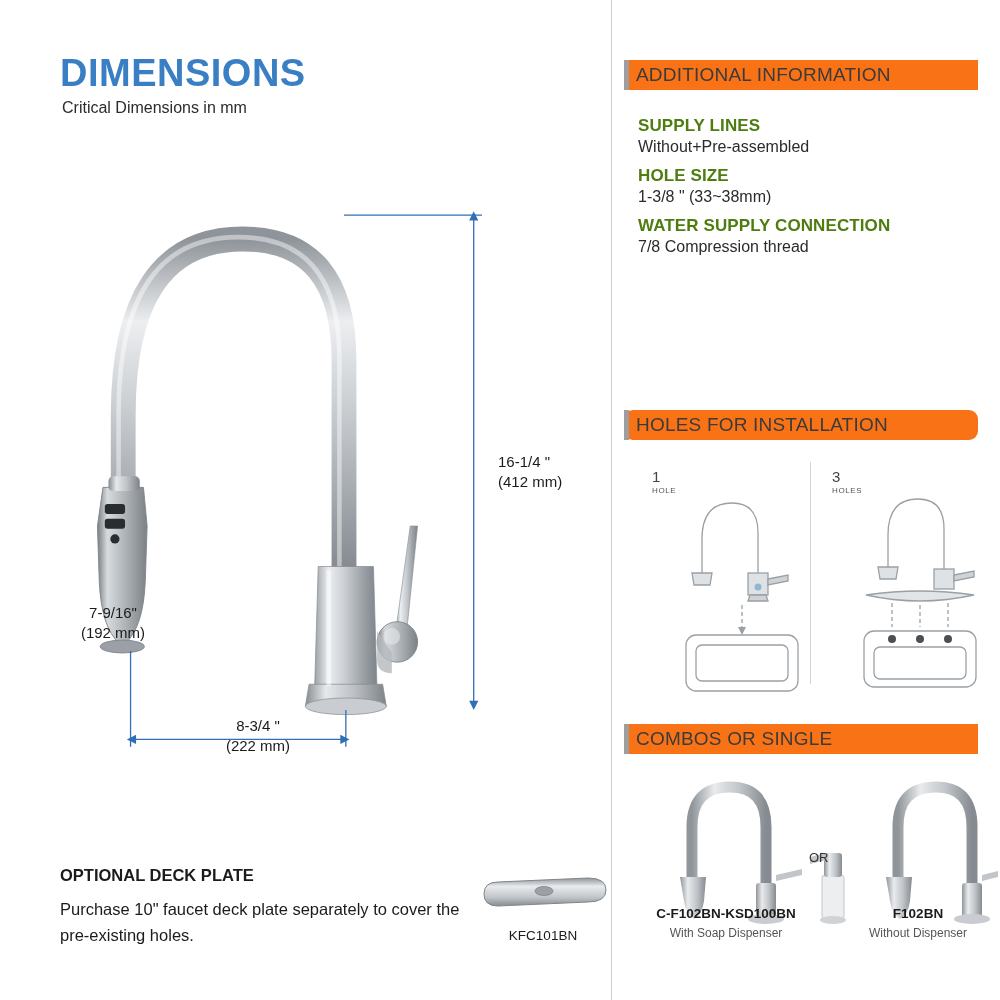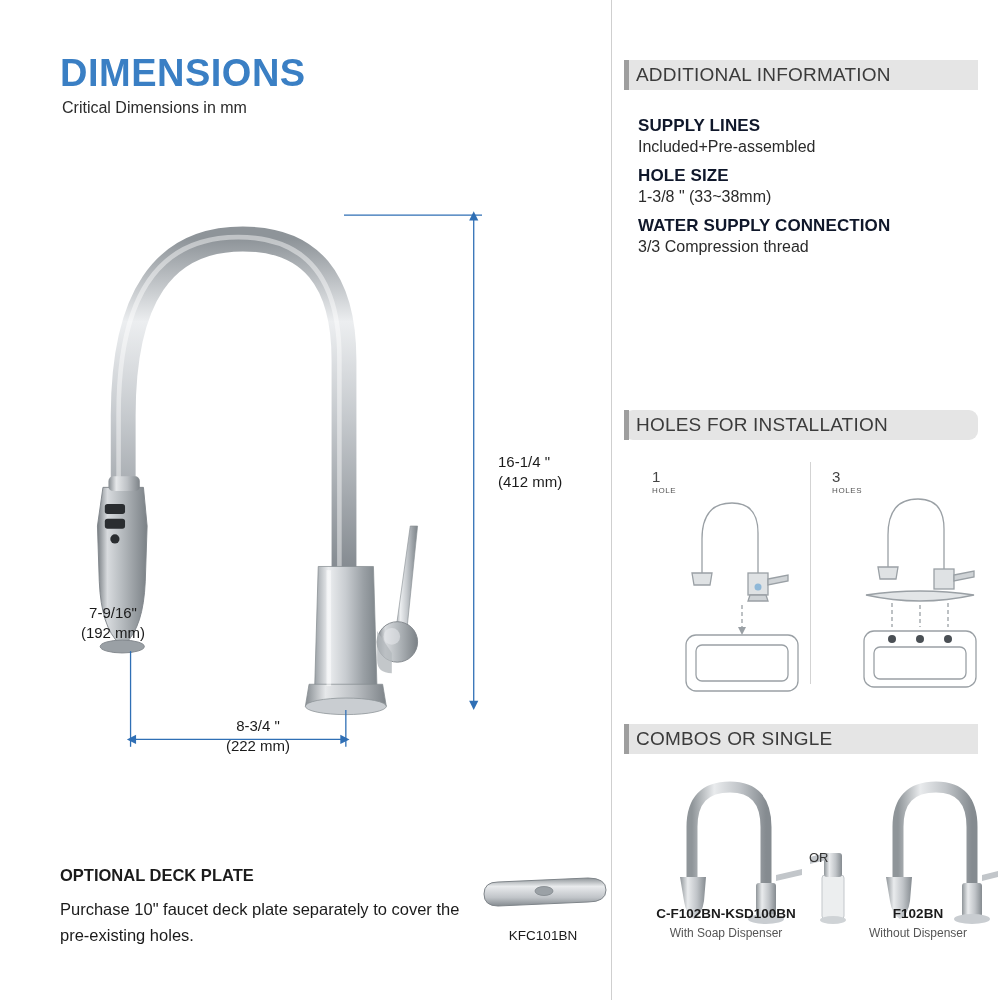--- a/index.html
+++ b/index.html
@@ -108,21 +108,21 @@
   .right-panel {
     position: absolute;
     left: 624px; top: 0;
     width: 376px; height: 1000px;
   }
   .section-head {
     position: absolute;
     left: 0;
     width: 354px;
     height: 30px;
-    background: #e5e5e5;
+    background: #f97316;
     color: #3b3b3b;
     font-size: 19px;
     letter-spacing: 0.2px;
     display: flex;
     align-items: center;
     padding-left: 12px;
     box-sizing: border-box;
   }
   .section-head::before {
     content: "";
@@ -137,21 +137,21 @@
 
   .info-list {
     position: absolute;
     left: 14px; top: 116px;
     width: 350px;
   }
   .info-item { margin-bottom: 10px; }
   .info-term {
     font-size: 17px;
     font-weight: bold;
-    color: #0f172a;
+    color: #4d7c0f;
     letter-spacing: 0.1px;
   }
   .info-def {
     font-size: 16px;
     color: #2b2b2b;
     margin-top: 2px;
   }
 
   
   .holes-area {
@@ -327,29 +327,29 @@
 
   <div class="divider"></div>
 
   <div class="right-panel">
 
     <div class="section-head head-addl">ADDITIONAL INFORMATION</div>
 
     <div class="info-list">
       <div class="info-item">
         <div class="info-term">SUPPLY LINES</div>
-        <div class="info-def">Included+Pre-assembled</div>
+        <div class="info-def">Without+Pre-assembled</div>
       </div>
       <div class="info-item">
         <div class="info-term">HOLE SIZE</div>
         <div class="info-def">1-3/8 " (33~38mm)</div>
       </div>
       <div class="info-item">
         <div class="info-term">WATER SUPPLY CONNECTION</div>
-        <div class="info-def">3/3 Compression thread</div>
+        <div class="info-def">7/8 Compression thread</div>
       </div>
     </div>
 
     <div class="section-head head-holes">HOLES FOR INSTALLATION</div>
 
     <svg class="holes-area" width="368" height="240" viewBox="0 0 368 240">
       <g stroke="#9aa0a5" stroke-width="1.3" fill="none">
 
         <path d="M72 118 L72 84 Q72 48 102 48 Q128 48 128 78 L128 120"></path>
         <path d="M62 118 L82 118 L80 130 L64 130 Z" fill="#dfe2e4"></path>

